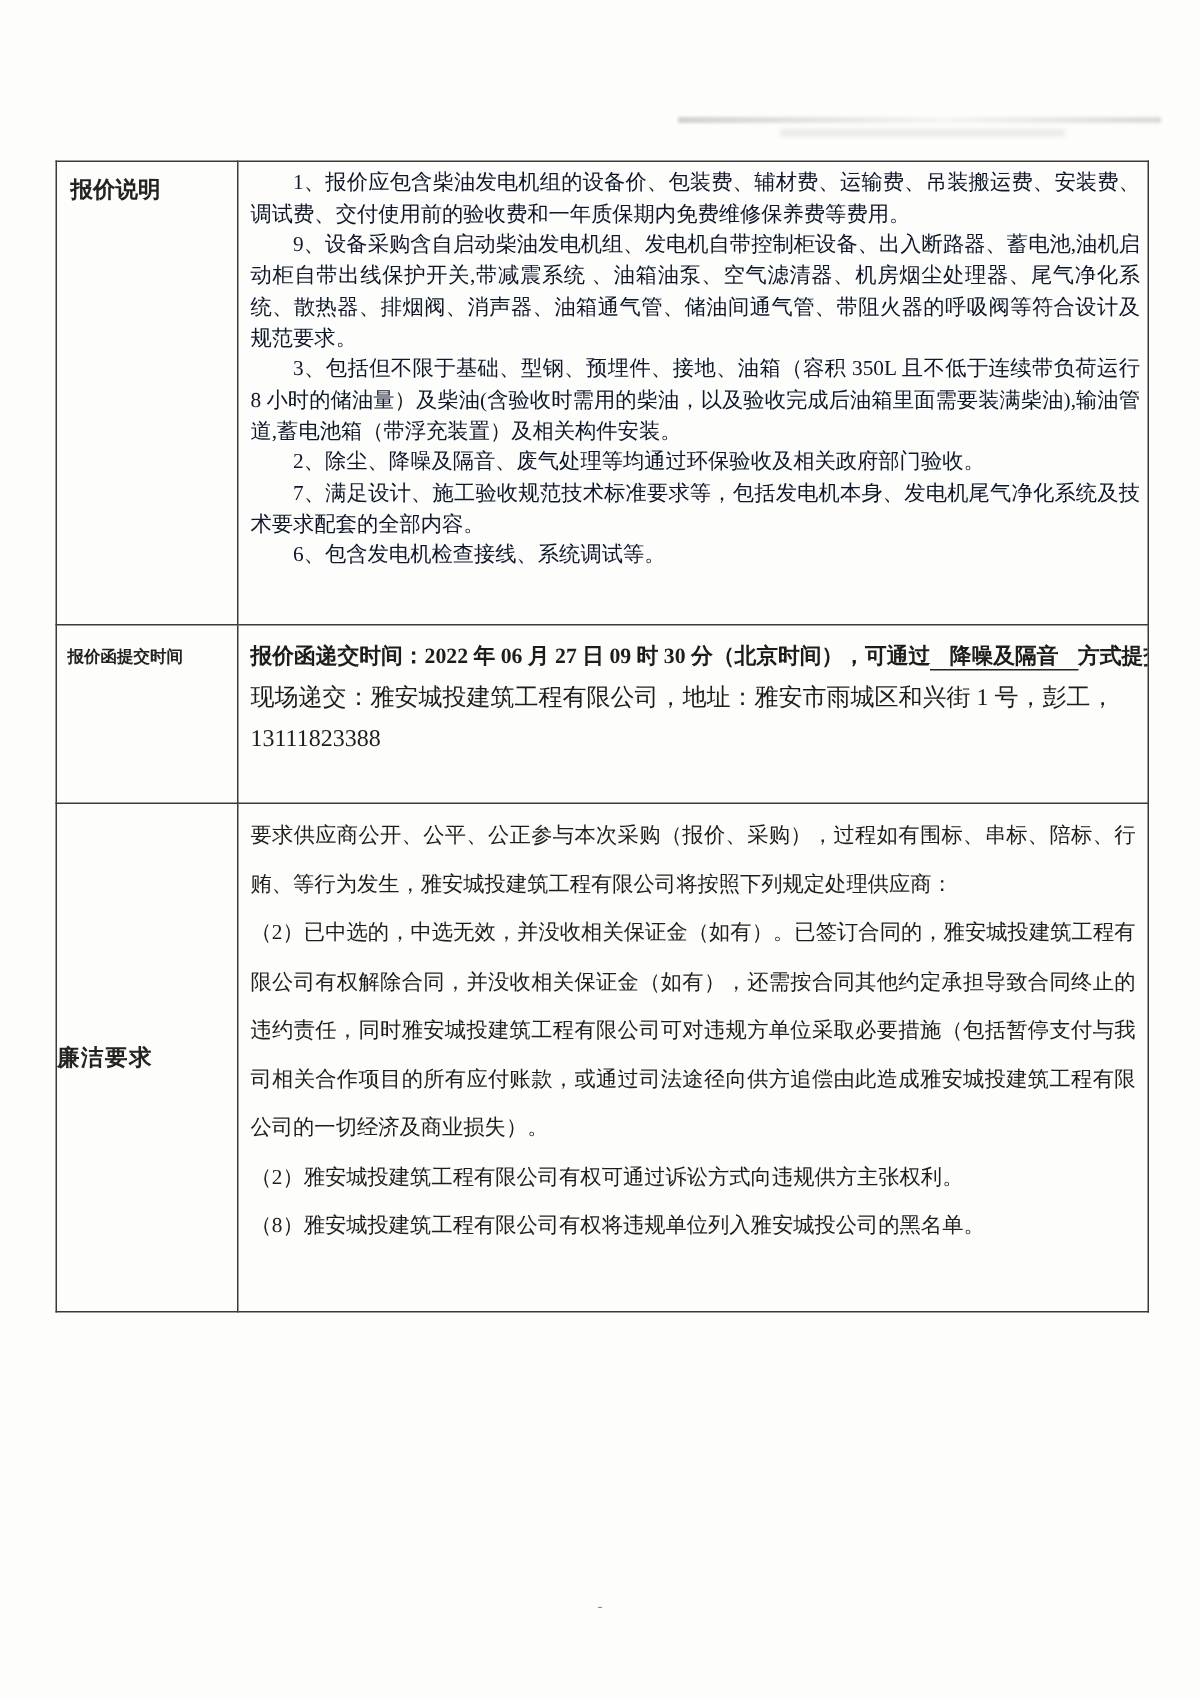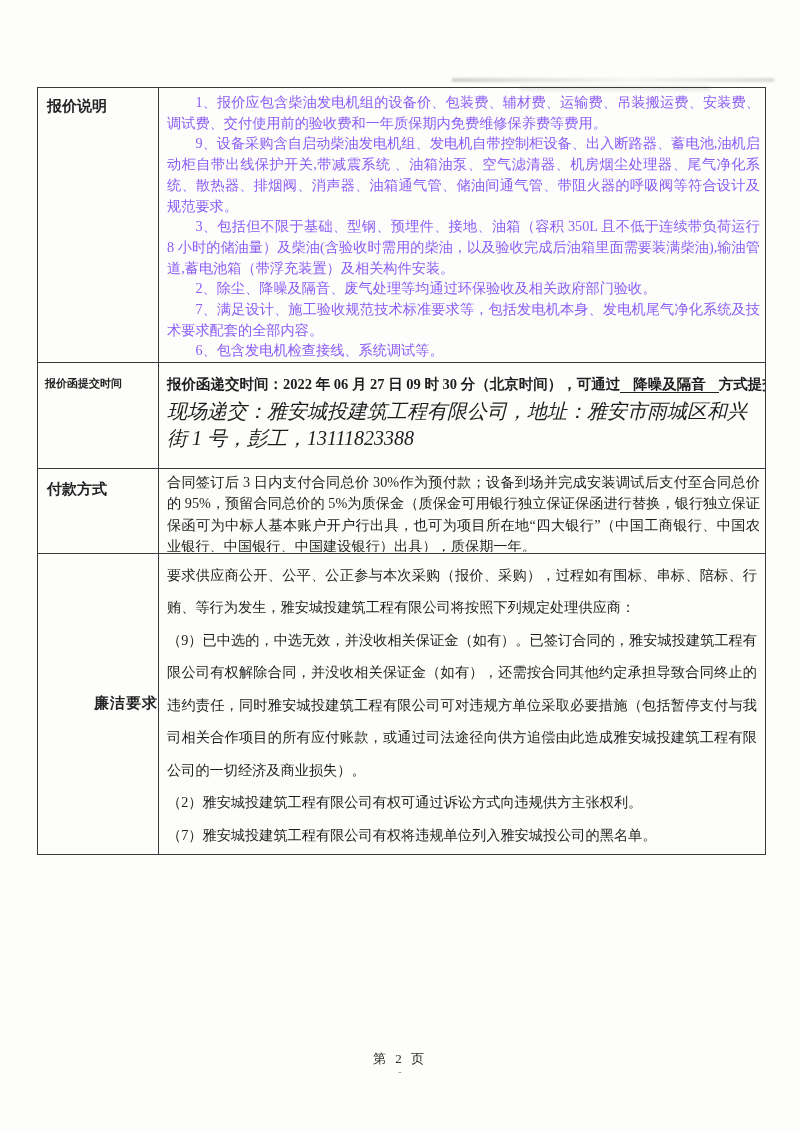--- a/index.html
+++ b/index.html
@@ -18,56 +18,56 @@
     position:absolute; left:452px; top:78px; width:322px; height:4px;
     background:linear-gradient(90deg, rgba(130,130,130,.35), rgba(190,190,190,.12) 55%, rgba(130,130,130,.28));
     filter:blur(1px);
   }
   .smudge-top2 {
     position:absolute; left:520px; top:86px; width:190px; height:5px;
     background:rgba(150,150,150,.18); filter:blur(1.5px);
   }
 
   table.doc-table {
-    position:absolute; left:37px; top:87px;
+    position:absolute; left:37px; top:107px;
     width:729px; height:768px;
     border-collapse:collapse; table-layout:fixed;
   }
   .doc-table td {
     border:1.4px solid #3a3a3a;
     vertical-align:top;
     overflow:hidden;
   }
   td.label-cell {
     width:121px;
     font-family:"Liberation Sans","DejaVu Sans",sans-serif;
     font-weight:bold;
     font-size:15px;
     color:#232323;
     padding:9px 2px 0 9px;
   }
   tr.r2 td.label-cell { padding-top:13px; font-size:11px; padding-left:7px; }
   tr.r3 td.label-cell { padding-top:11px; }
-  tr.r4 td.label-cell { vertical-align:middle; text-align:right; padding:0; letter-spacing:1px; }
+  tr.r4 td.label-cell { vertical-align:middle; text-align:left; padding:0; letter-spacing:1px; }
 
   td.content-cell { padding:0; }
   .clip { overflow:hidden; }
 
   
   .r1 .clip { height:272px; padding:4px 5px 0 8px; }
   .r1 p {
     font-size:14.2px; line-height:20.7px;
-    text-indent:2em; text-align:justify; color:#8b5cf6;
+    text-indent:2em; text-align:justify; color:#0f172a;
   }
 
   
   .r2 .clip { height:104px; padding:8px 5px 0 8px; }
   .r2-line1 { font-weight:bold; font-size:14.5px; line-height:27px; white-space:nowrap; }
   .r2-line1 .ul { border-bottom:1.4px solid #222; padding:0 13px; }
-  .r2-line2 { font-size:20px; line-height:27px;font-style:italic; }
+  .r2-line2 { font-size:16px; line-height:27px; }
 
   
   .r3 .clip { height:83px; padding:3px 5px 0 8px; }
   .r3 p { font-size:14.2px; line-height:21.4px; text-align:justify; }
 
   
   .r4 .clip { height:298px; padding:5px 8px 0 8px; }
   .r4 p { font-size:14.2px; line-height:32.5px; text-align:justify; }
 
   .footer {
@@ -106,39 +106,30 @@
     <tr class="r2">
       <td class="label-cell">报价函提交时间</td>
       <td class="content-cell r2">
         <div class="clip">
           <div class="r2-line1"><span>报价函递交时间：2022 年 06 月 27 日 09 时 30 分（北京时间），可通过</span><span class="ul">降噪及隔音</span><span>方式提交。</span></div>
           <div class="r2-line2">现场递交：雅安城投建筑工程有限公司，地址：雅安市雨城区和兴街 1 号，彭工，13111823388</div>
         </div>
       </td>
     </tr>
 
-    <tr class="r3">
-      <td class="label-cell">付款方式</td>
-      <td class="content-cell r3">
-        <div class="clip">
-              <p>合同签订后 3 日内支付合同总价 30%作为预付款；设备到场并完成安装调试后支付至合同总价的 95%，预留合同总价的 5%为质保金（质保金可用银行独立保证保函进行替换，银行独立保证保函可为中标人基本账户开户行出具，也可为项目所在地“四大银行”（中国工商银行、中国农业银行、中国银行、中国建设银行）出具），质保期一年。</p>
-            </div>
-      </td>
-    </tr>
 
     <tr class="r4">
       <td class="label-cell">廉洁要求</td>
       <td class="content-cell r4">
         <div class="clip">
               <p>要求供应商公开、公平、公正参与本次采购（报价、采购），过程如有围标、串标、陪标、行贿、等行为发生，雅安城投建筑工程有限公司将按照下列规定处理供应商：</p>
-              <p>（9）已中选的，中选无效，并没收相关保证金（如有）。已签订合同的，雅安城投建筑工程有限公司有权解除合同，并没收相关保证金（如有），还需按合同其他约定承担导致合同终止的违约责任，同时雅安城投建筑工程有限公司可对违规方单位采取必要措施（包括暂停支付与我司相关合作项目的所有应付账款，或通过司法途径向供方追偿由此造成雅安城投建筑工程有限公司的一切经济及商业损失）。</p>
+              <p>（2）已中选的，中选无效，并没收相关保证金（如有）。已签订合同的，雅安城投建筑工程有限公司有权解除合同，并没收相关保证金（如有），还需按合同其他约定承担导致合同终止的违约责任，同时雅安城投建筑工程有限公司可对违规方单位采取必要措施（包括暂停支付与我司相关合作项目的所有应付账款，或通过司法途径向供方追偿由此造成雅安城投建筑工程有限公司的一切经济及商业损失）。</p>
               <p>（2）雅安城投建筑工程有限公司有权可通过诉讼方式向违规供方主张权利。</p>
-              <p>（7）雅安城投建筑工程有限公司有权将违规单位列入雅安城投公司的黑名单。</p>
+              <p>（8）雅安城投建筑工程有限公司有权将违规单位列入雅安城投公司的黑名单。</p>
             </div>
       </td>
     </tr>
   </tbody>
     </table>
 
-  <div class="footer">第 2 页</div>
   <div class="footer-mark">-</div>
 
 </div>
 
 </body></html>

